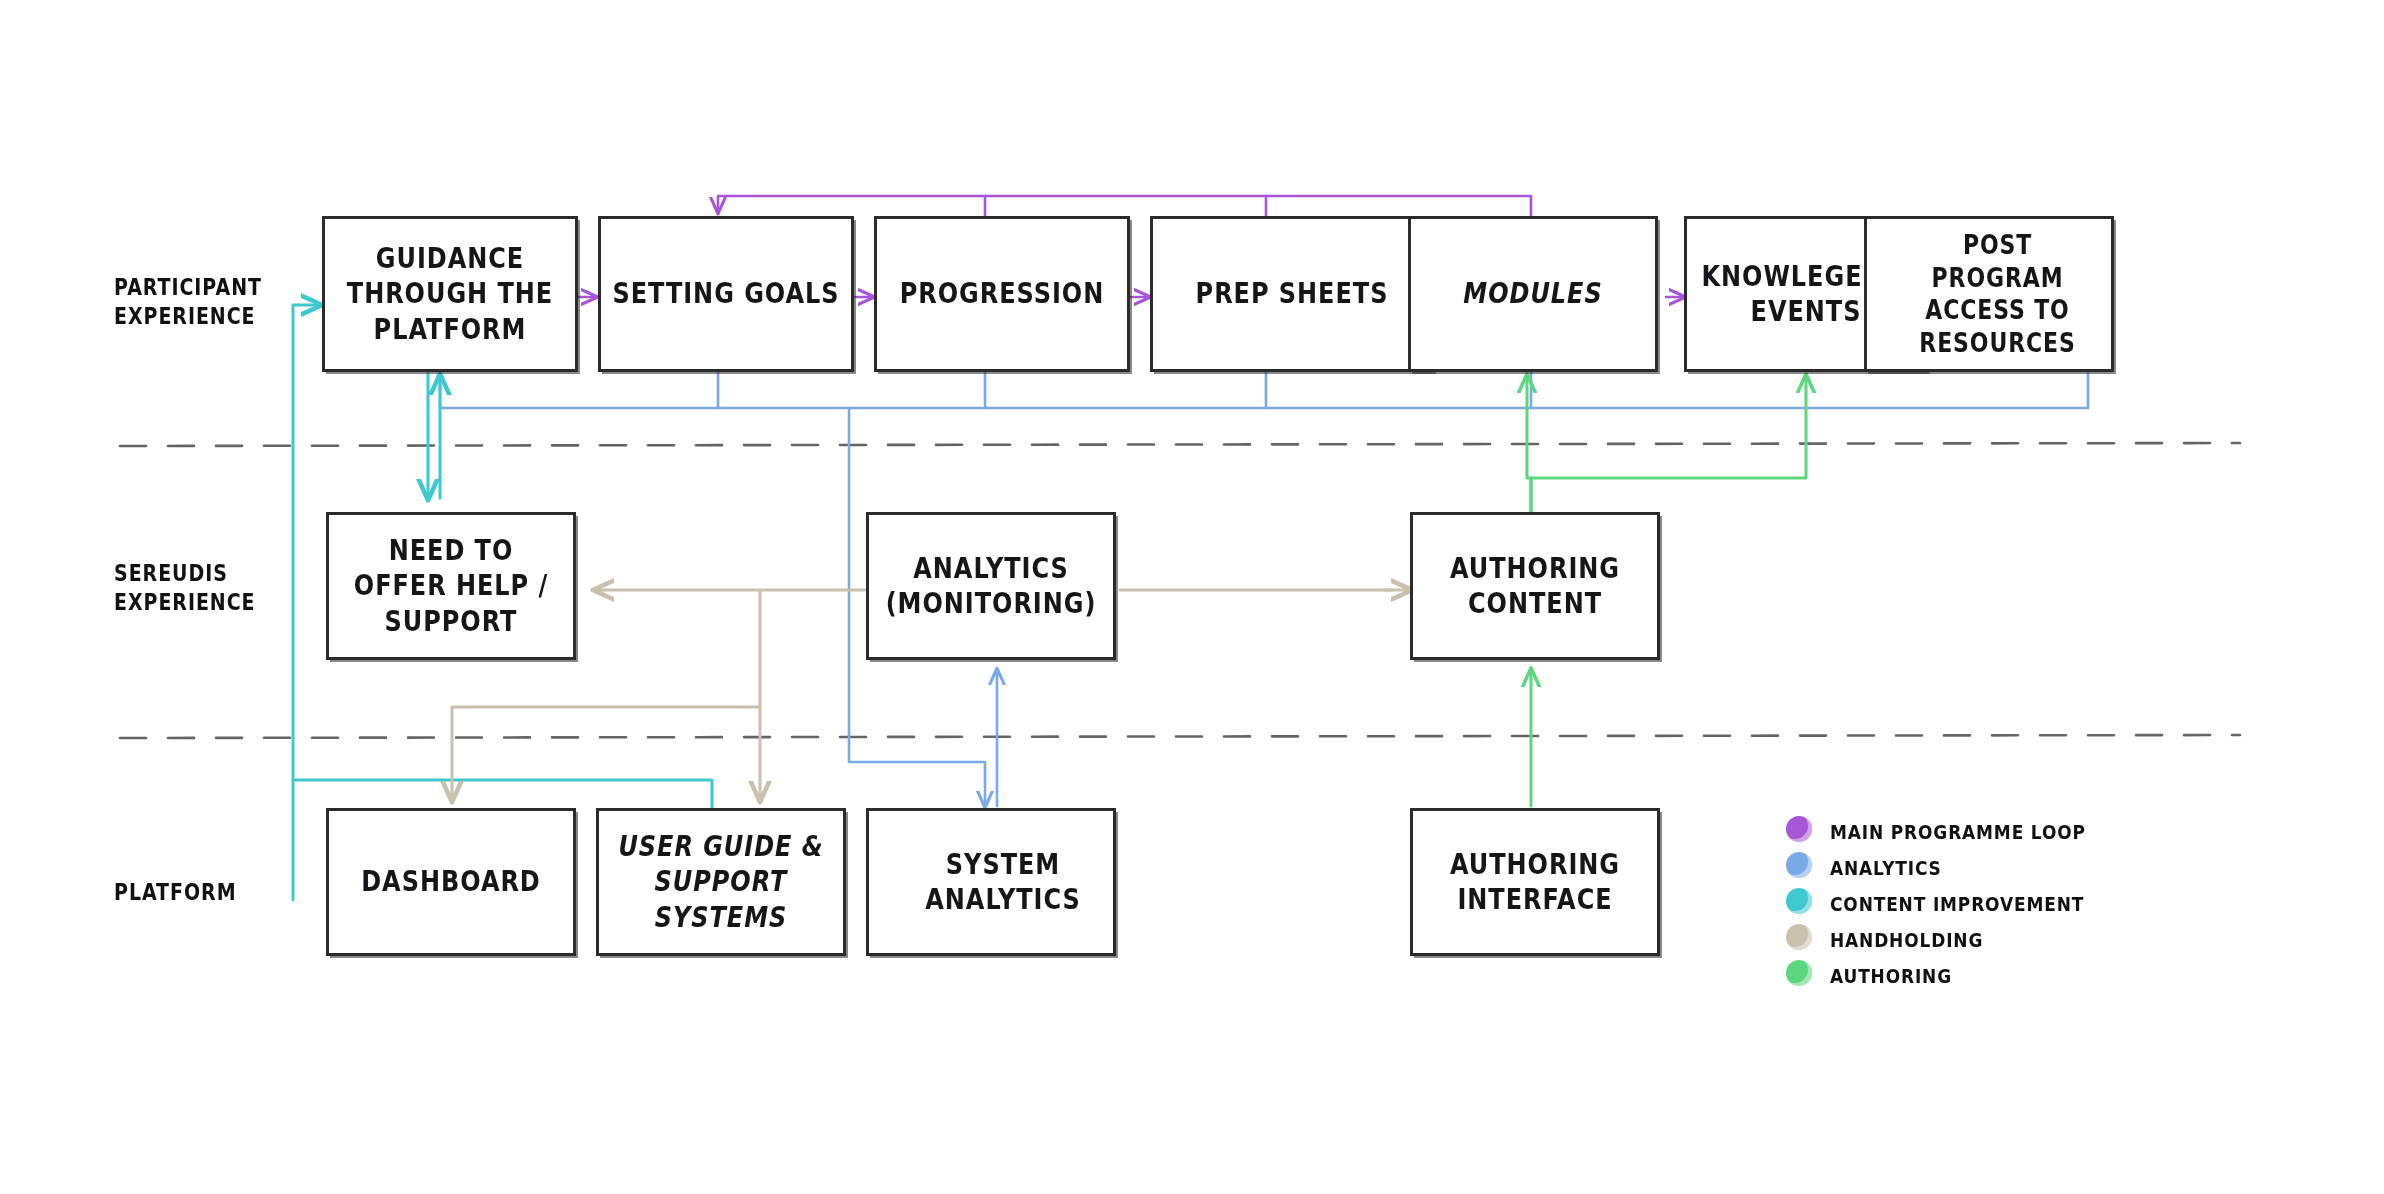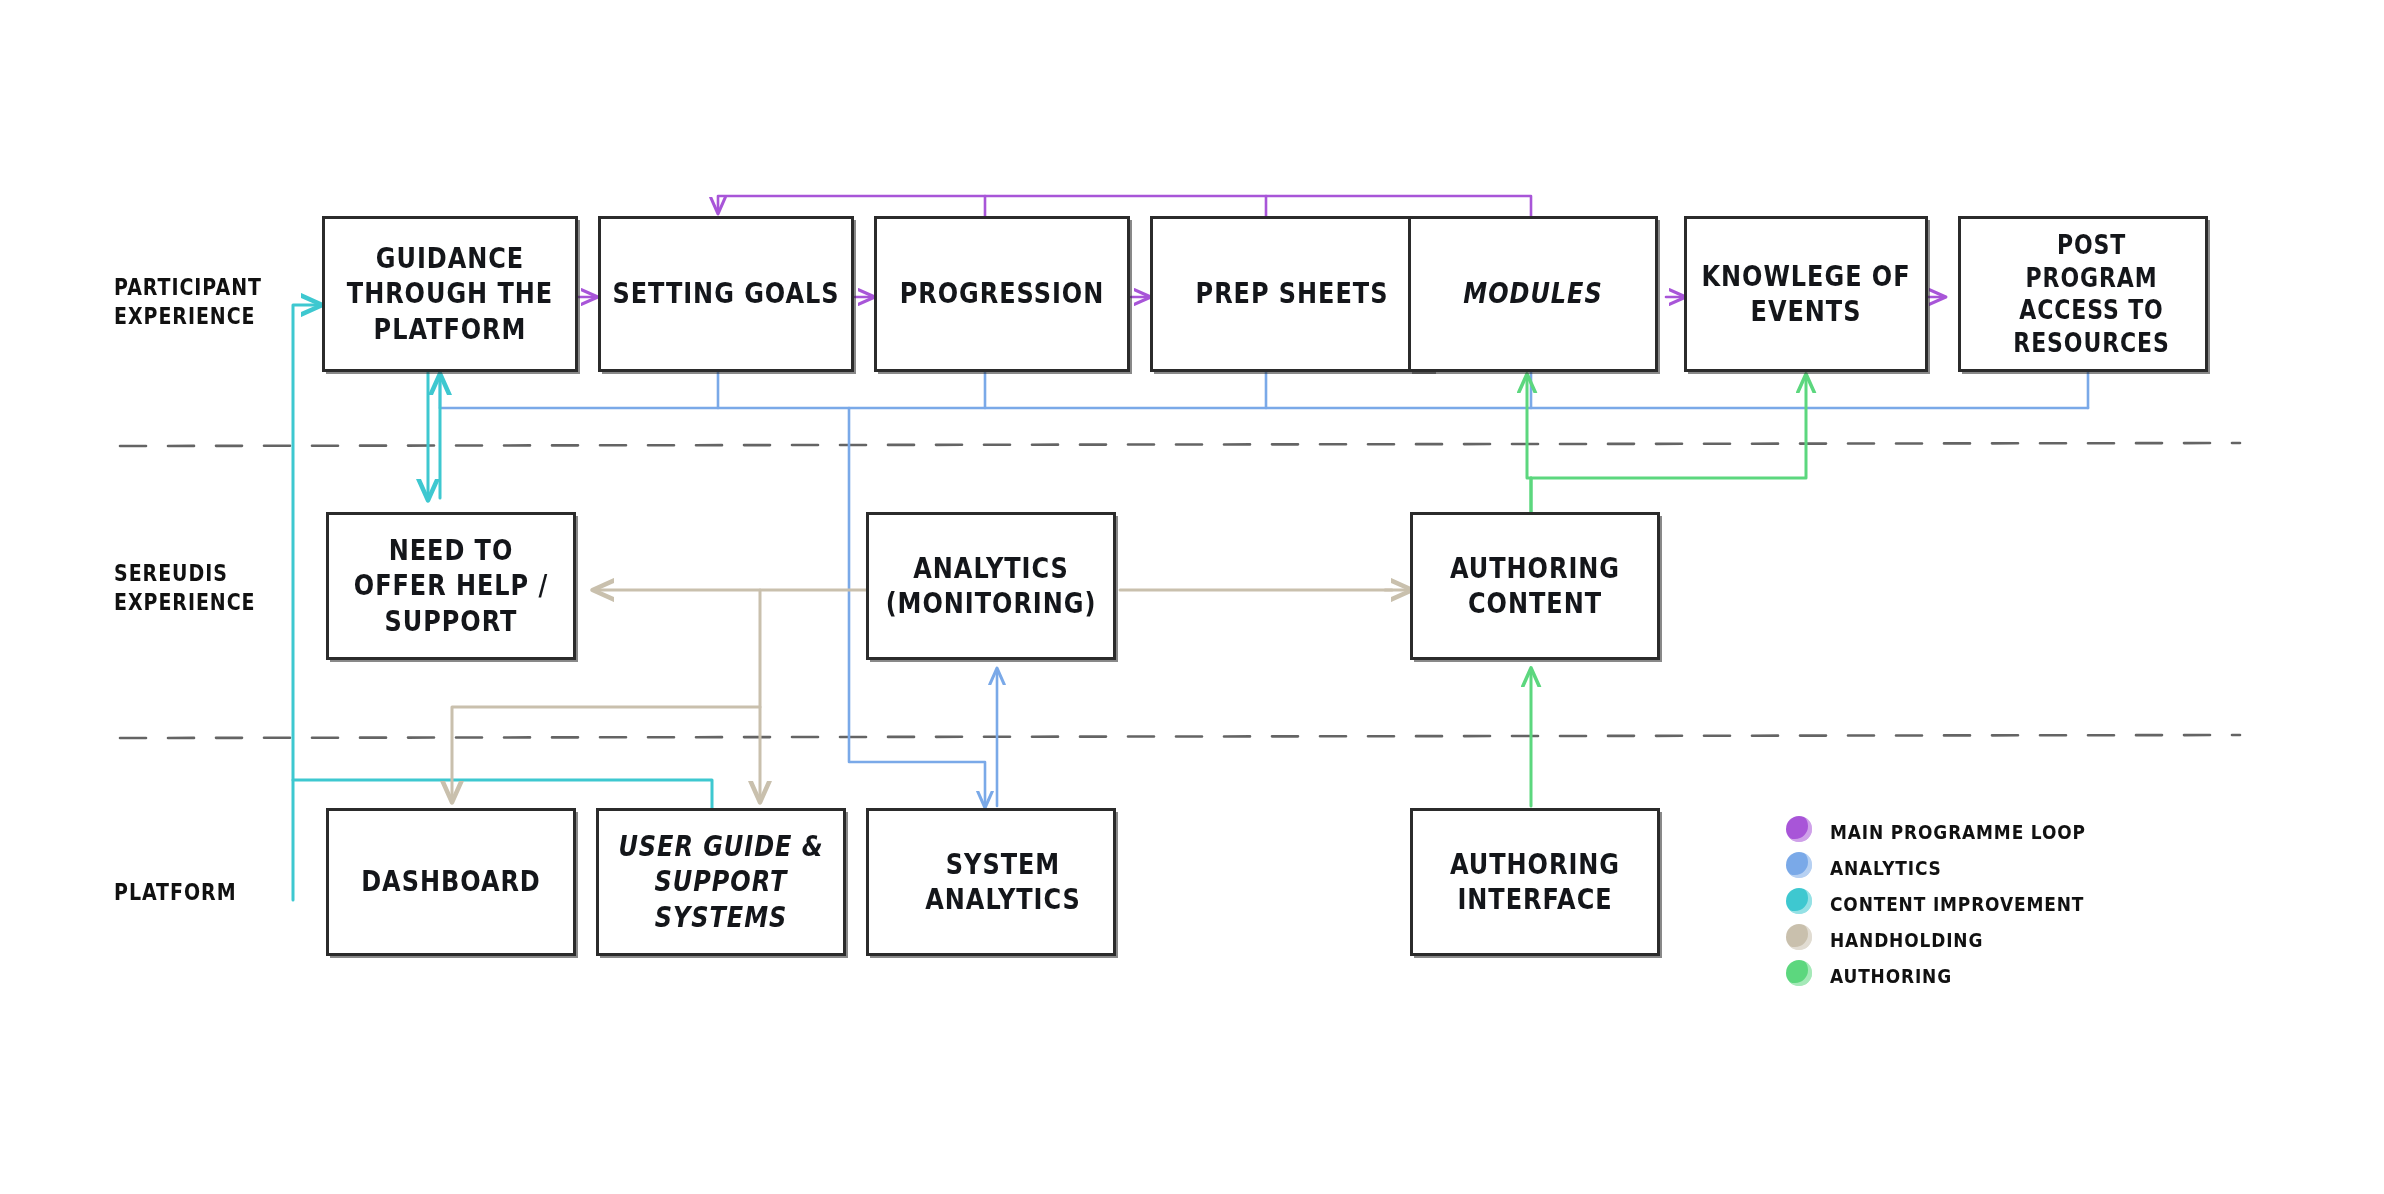--- a/index.html
+++ b/index.html
@@ -148,21 +148,21 @@
   <div class="node" style="left:1150px;top:216px;width:284px;height:156px;">
     <span class="lbl">Prep Sheets</span>
   </div>
   <div class="node" style="left:1408px;top:216px;width:250px;height:156px;font-style:italic;">
     <span class="lbl">Modules</span>
   </div>
   <div class="node" style="left:1684px;top:216px;width:244px;height:156px;">
     <span class="lbl">Knowlege
 of Events</span>
   </div>
-  <div class="node" style="left:1958px;top:216px;width:250px;height:156px;padding-left:17px;">
+  <div class="node" style="left:1864px;top:216px;width:250px;height:156px;padding-left:17px;">
     <span class="lbl sm">Post Program
 Access to Resources</span>
   </div>
 
   <div class="node" style="left:326px;top:512px;width:250px;height:148px;">
     <span class="lbl">Need to offer
 help / support</span>
   </div>
   <div class="node" style="left:866px;top:512px;width:250px;height:148px;">
     <span class="lbl">Analytics

